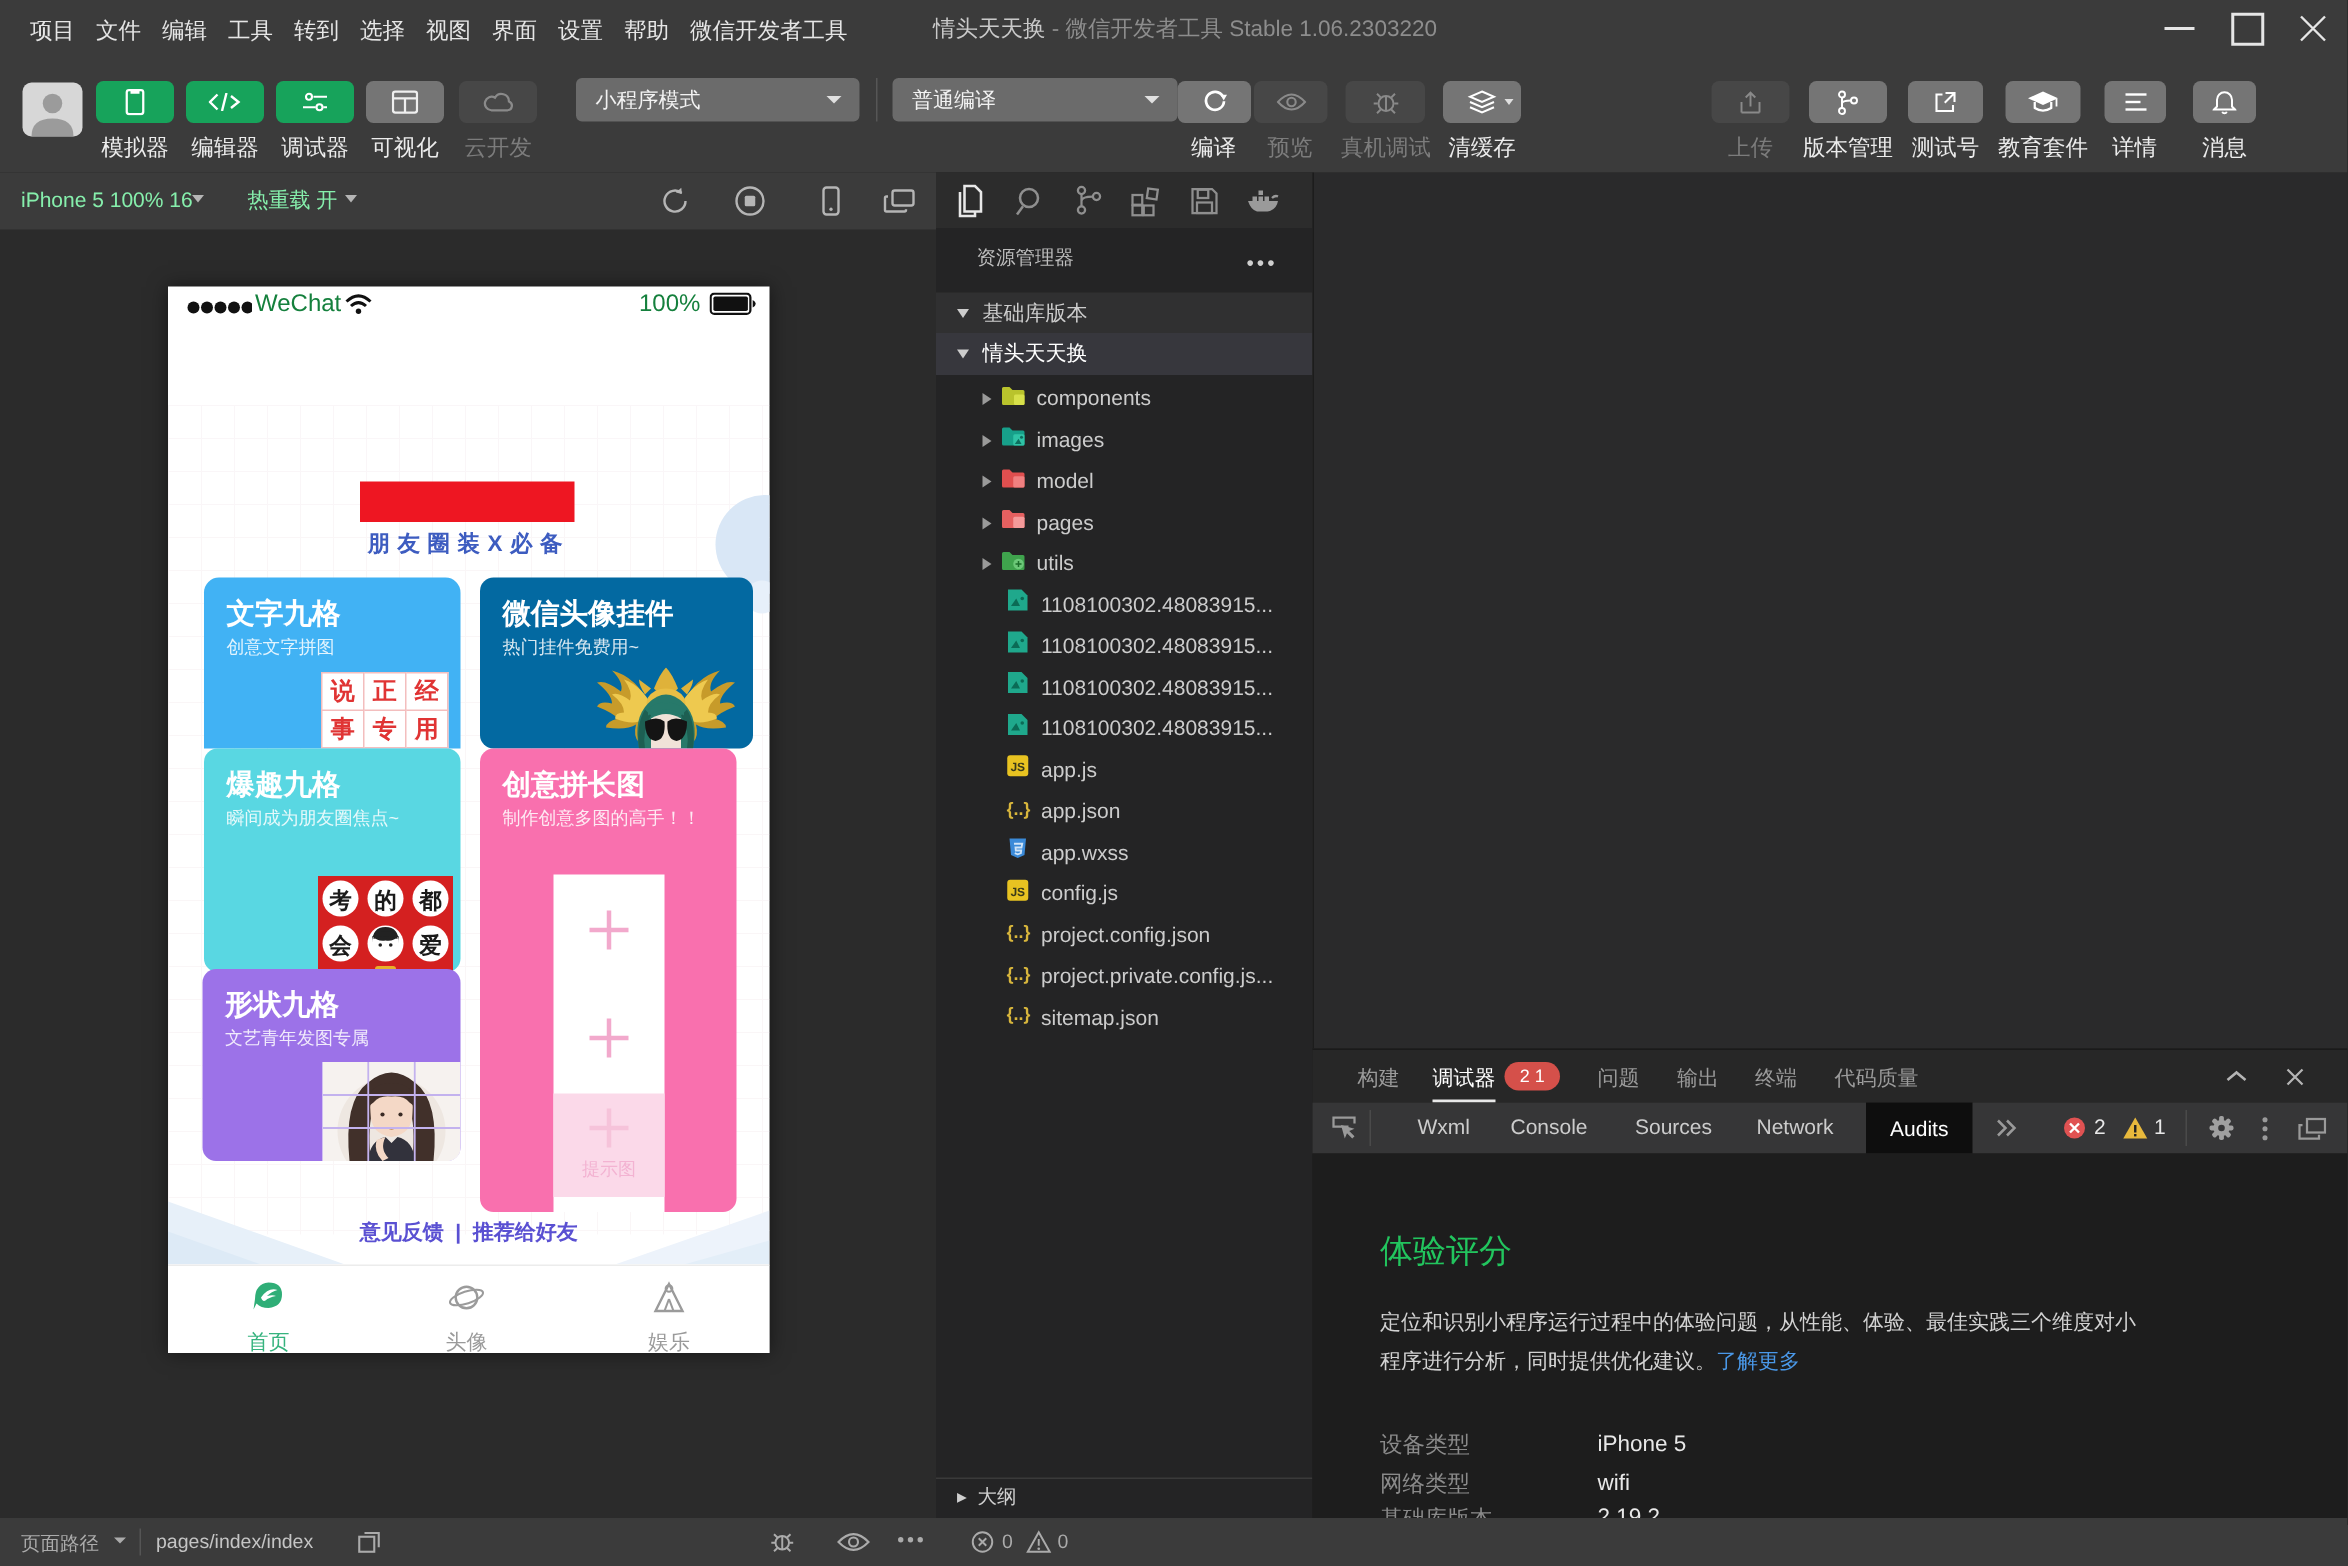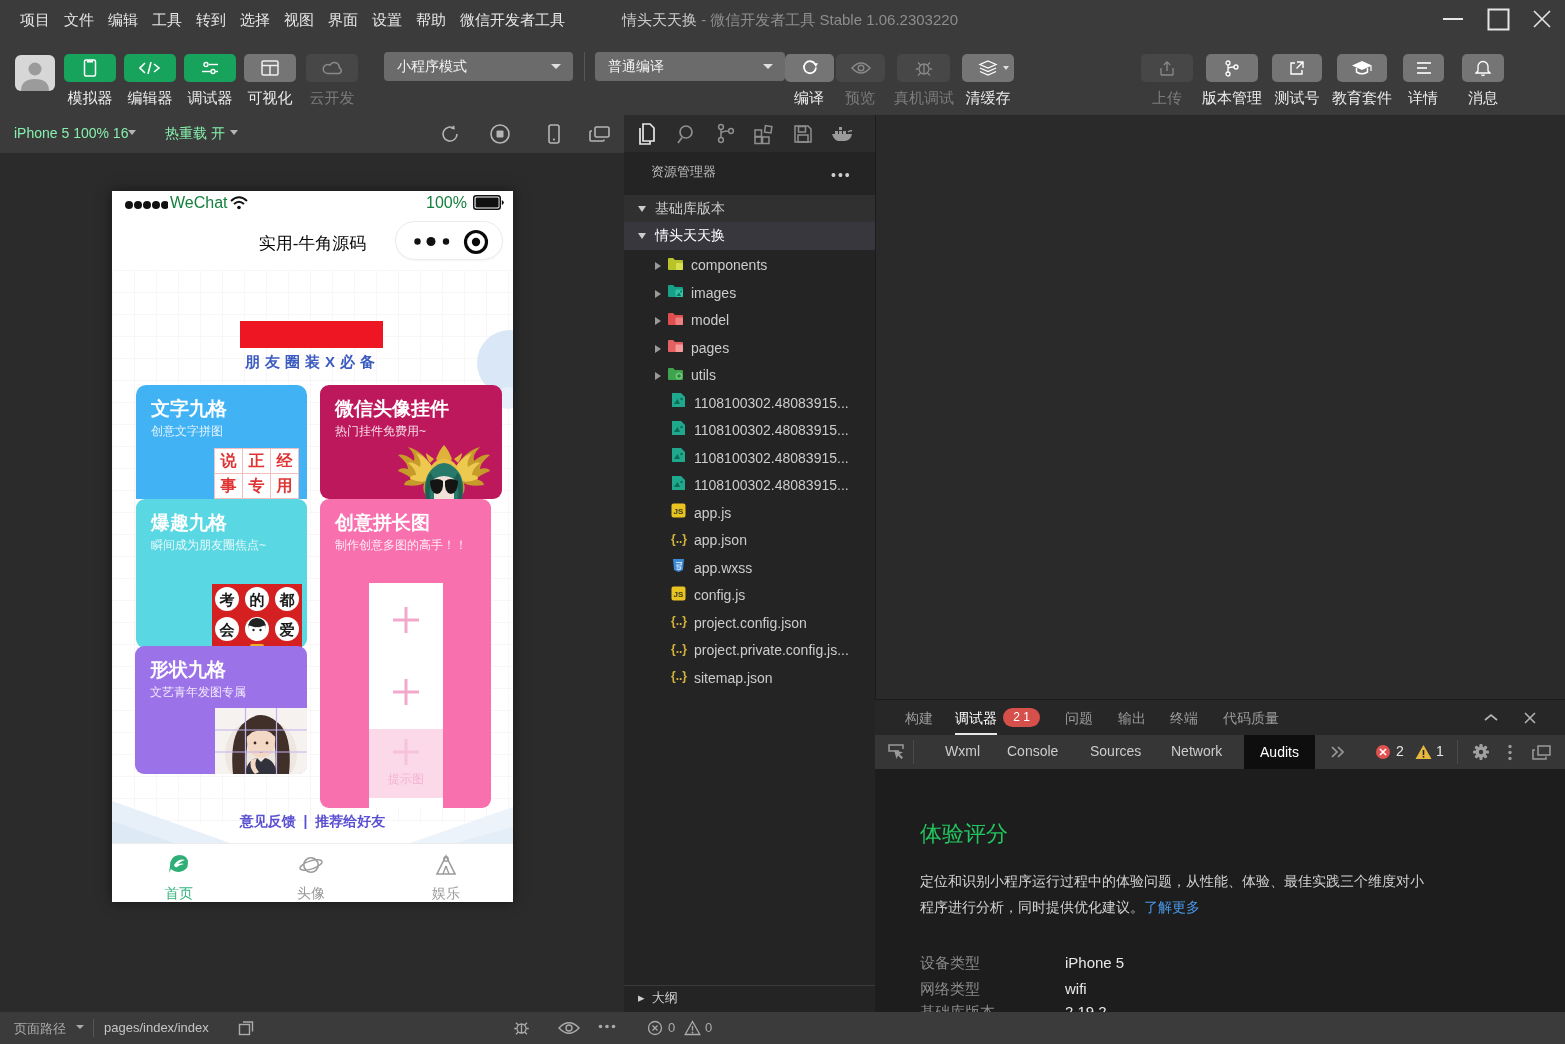--- a/index.html
+++ b/index.html
@@ -293,34 +293,20 @@
             <circle cx="9" cy="11.5" r="1.8" fill="#111"></circle>
           </svg>
         <span class="abs" style="left:314px;top:3px;font-size:16px;">100%</span>
         <svg class="abs" style="left:361px;top:4px;" width="31" height="15" viewBox="0 0 31 15">
             <rect x="0.75" y="0.75" width="26.5" height="13.5" rx="2.5" fill="none" stroke="#111" stroke-width="1.5"></rect>
             <rect x="2.6" y="2.6" width="23" height="9.8" rx="1.2" fill="#111"></rect>
             <path d="M28.8 5 L28.8 10 Q30.8 9 30.8 7.5 Q30.8 6 28.8 5 Z" fill="#111"></path>
           </svg>
       </div>
 
-      <div id="pnav">
-        <div class="t">实用-牛角源码</div>
-        <div id="capsule">
-          <svg class="abs" style="left:17px;top:15px;" width="40" height="9" viewBox="0 0 40 9">
-              <circle cx="4.5" cy="4.5" r="3.2" fill="#111"></circle>
-              <circle cx="18" cy="4.5" r="4.5" fill="#111"></circle>
-              <circle cx="33" cy="4.5" r="3.2" fill="#111"></circle>
-            </svg>
-          <svg class="abs" style="left:66px;top:6px;" width="28" height="28" viewBox="0 0 28 28">
-              <circle cx="14" cy="14" r="10.5" fill="none" stroke="#0a0a0a" stroke-width="3.2"></circle>
-              <circle cx="14" cy="14" r="4.2" fill="#0a0a0a"></circle>
-            </svg>
-        </div>
-      </div>
 
       <div id="redbar"></div>
       <div id="slogan">朋友圈装X必备</div>
 
       <div class="card" style="left:24px;top:194px;width:171px;height:114px;background:#41b2f4;border-radius:10px 10px 0 0;">
         <div class="ti">文字九格</div>
           <div class="su">创意文字拼图</div>
         <table style="position:absolute;left:78px;top:63px;border-collapse:collapse;background:#fff;">
           <tbody>
               <tr>
@@ -329,21 +315,21 @@
                 <td class="c9">经</td>
               </tr>
           <tr>
                 <td class="c9">事</td>
                 <td class="c9">专</td>
                 <td class="c9">用</td>
               </tr>
         </tbody>
           </table>
       </div>
-      <div class="card" style="left:208px;top:194px;width:182px;height:114px;background:#be185d;text-decoration:underline;">
+      <div class="card" style="left:208px;top:194px;width:182px;height:114px;background:#0369a1;text-decoration:underline;">
         <div class="ti">微信头像挂件</div>
           <div class="su">热门挂件免费用~</div>
         <svg class="abs" style="left:76px;top:60px;" width="96" height="54" viewBox="0 0 96 54">
           <g fill="#c79b2a">
             <path d="M38 26 Q28 6 12 2 Q20 10 18 16 Q8 8 2 10 Q12 18 12 24 Q4 22 2 26 Q12 30 16 34 Q8 36 8 40 Q22 42 28 38 Q26 46 30 50 Q38 42 44 38 Z"></path>
             <path d="M58 26 Q68 6 84 2 Q76 10 78 16 Q88 8 94 10 Q84 18 84 24 Q92 22 94 26 Q84 30 80 34 Q88 36 88 40 Q74 42 68 38 Q70 46 66 50 Q58 42 52 38 Z"></path>
           </g>
           <g fill="#eec94f">
             <path d="M40 28 Q32 12 20 8 Q26 16 24 22 Q16 16 12 18 Q20 24 20 30 Q14 30 14 34 Q24 38 30 36 Q30 42 34 44 Q40 38 46 34 Z"></path>
             <path d="M56 28 Q64 12 76 8 Q70 16 72 22 Q80 16 84 18 Q76 24 76 30 Q82 30 82 34 Q72 38 66 36 Q66 42 62 44 Q56 38 50 34 Z"></path>

